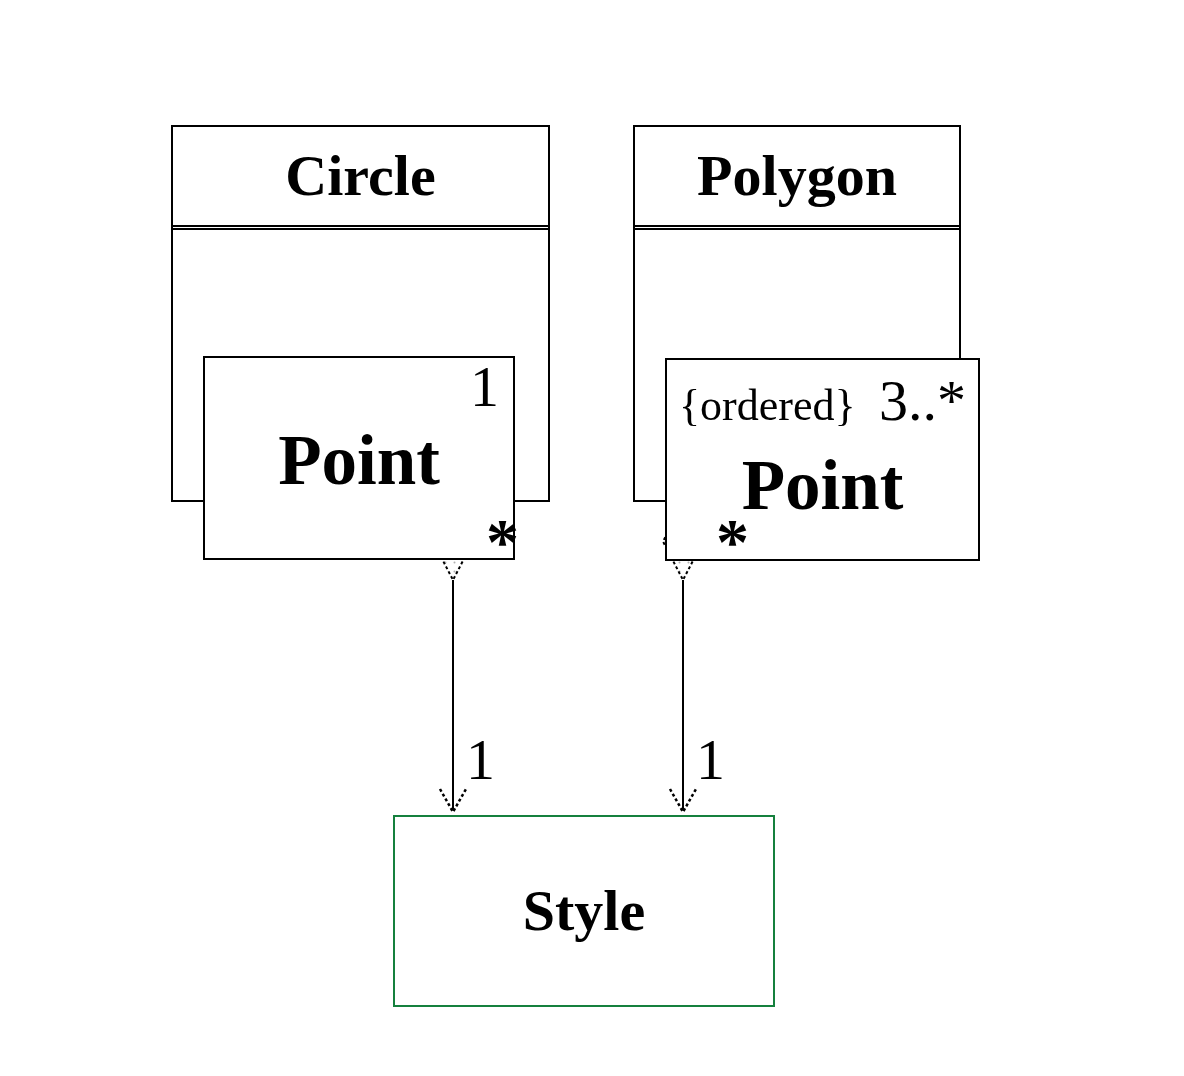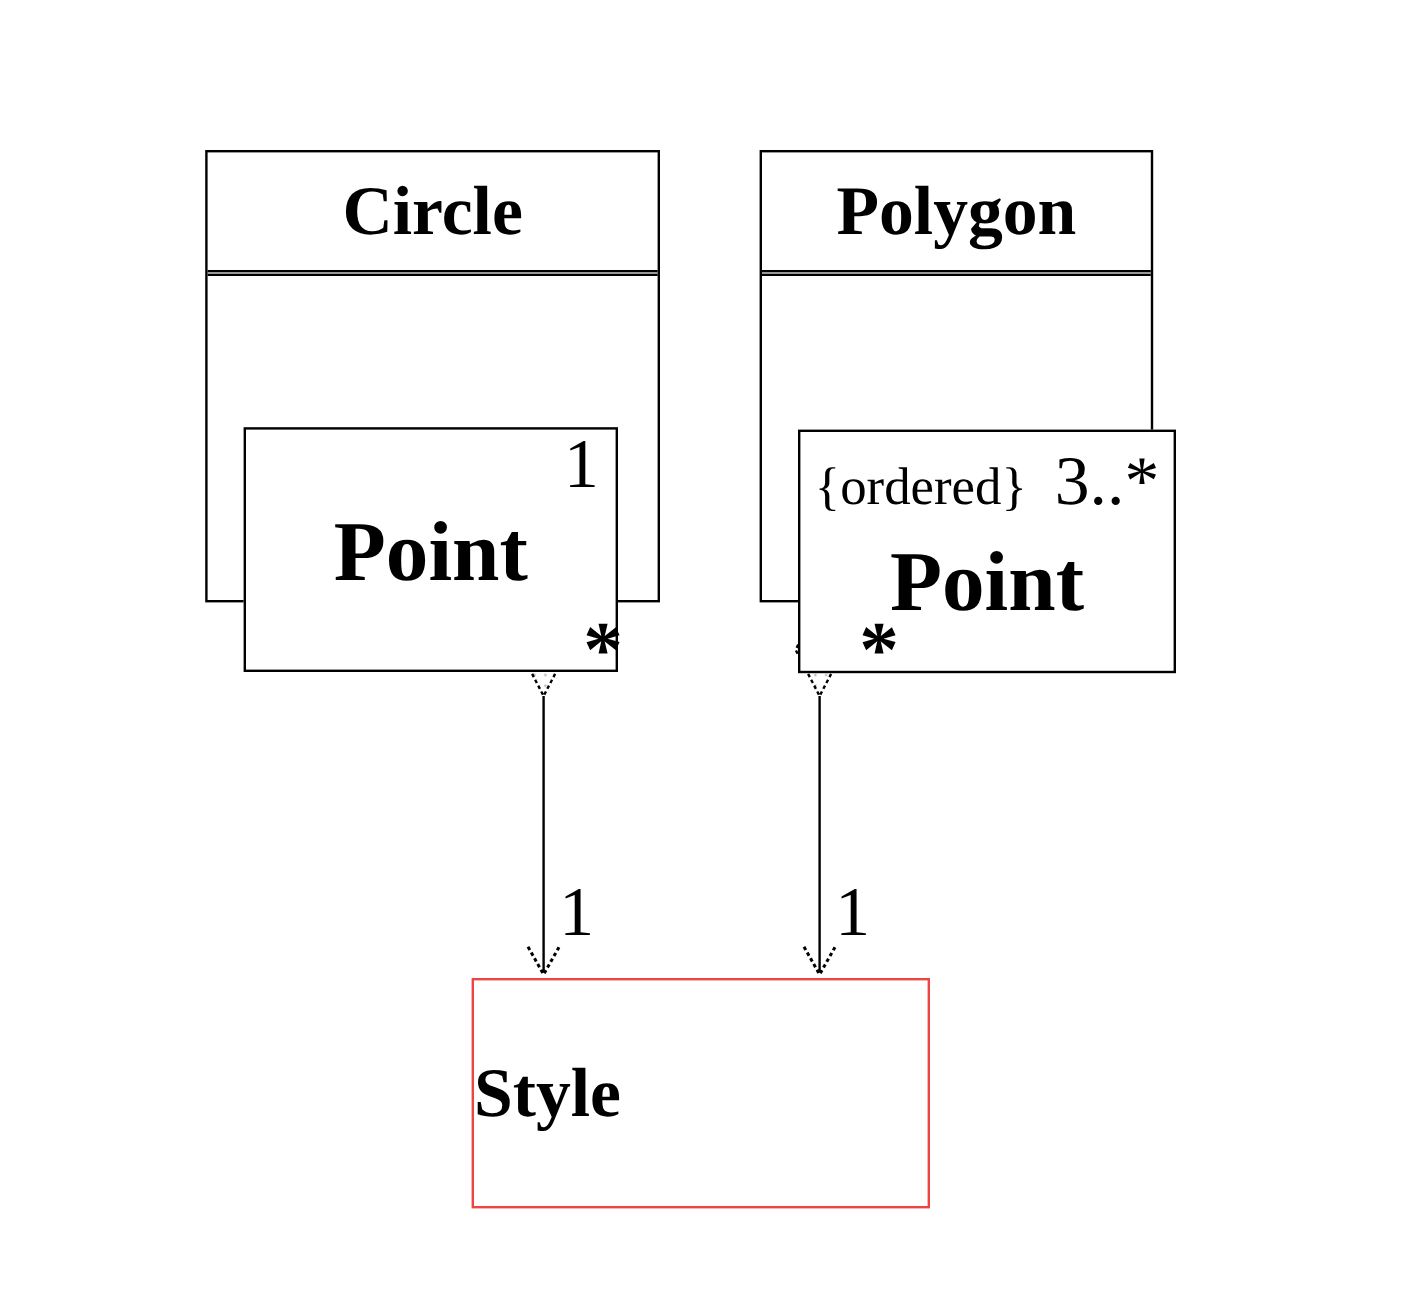--- a/index.html
+++ b/index.html
@@ -78,25 +78,26 @@
   .constraint-text {
     font-size: 44px;
     line-height: 1;
   }
   .mult-text {
     font-size: 58px;
     line-height: 1;
   }
   .style-box {
     position: absolute;
-    border: 2px solid #ef4444;
+    border: 2px solid #15803d;
     background: #fff;
     box-sizing: border-box;
     display: flex;
     align-items: center;
+    justify-content: center;
     font-weight: bold;
     font-size: 58px;
     line-height: 1;
   }
   .edge-label-star {
     position: absolute;
     font-size: 66px;
     font-weight: bold;
     line-height: 1;
   }

